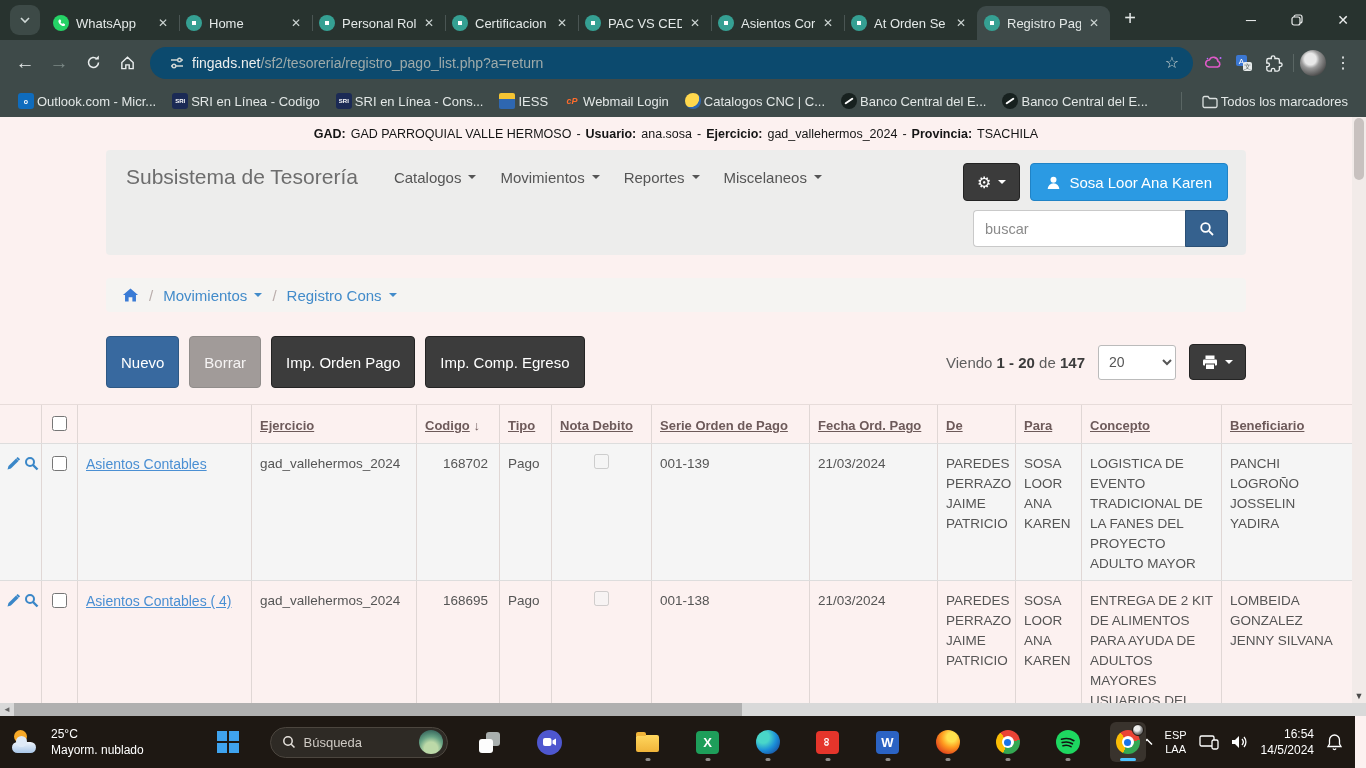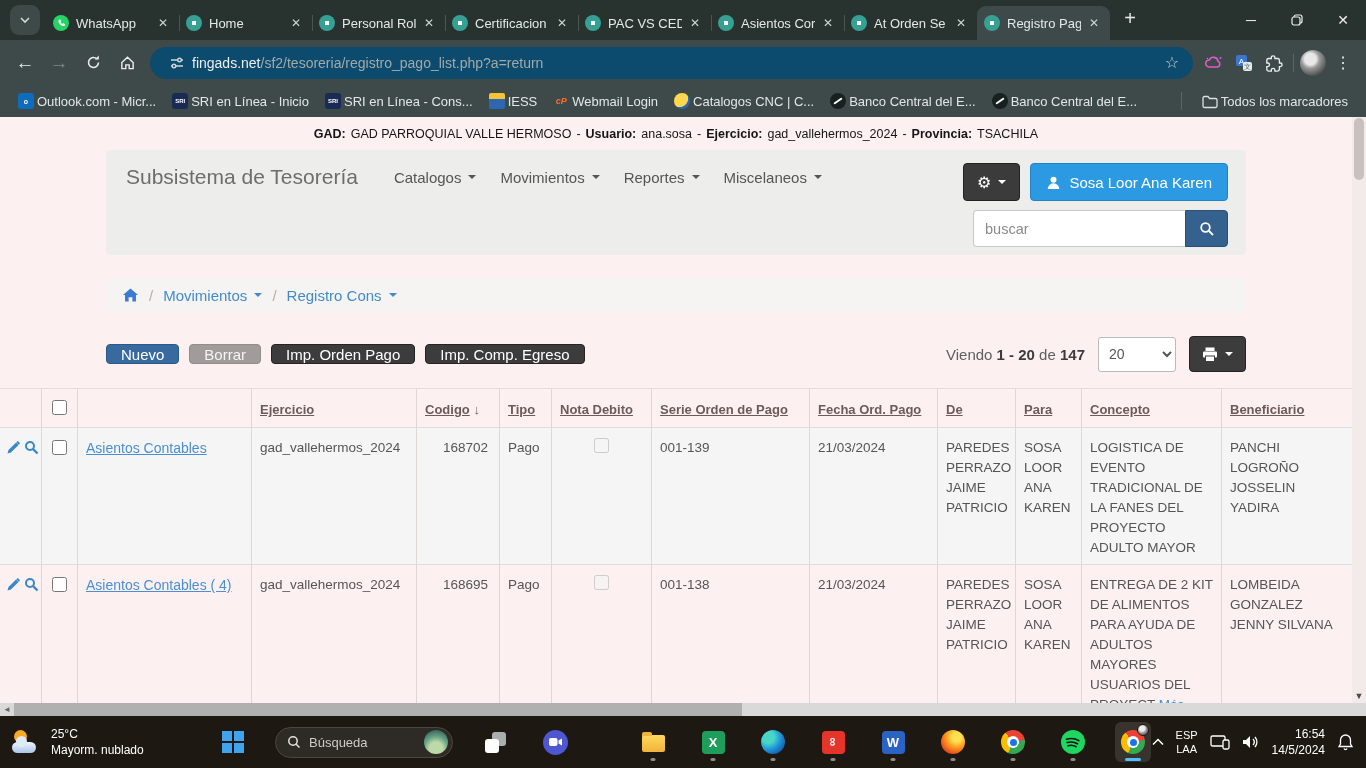--- a/index.html
+++ b/index.html
@@ -63,21 +63,21 @@
   .searchinput{width:212px;height:37px;border:1px solid #c9c9c9;border-right:none;border-radius:4px 0 0 4px;padding:0 11px;font-size:14.5px;color:#555;background:#fff;outline:none;font-family:"Liberation Sans",sans-serif}
   .searchinput::placeholder{color:#8a8a8a}
   .searchbtn{width:43px;height:37px;background:#35618e;border:1px solid #2b5076;border-radius:0 4px 4px 0;display:flex;align-items:center;justify-content:center}
 
   .breadcrumb{margin-top:23px;background:#f5f4f2;border-radius:4px;height:34px;display:flex;align-items:center;padding:0 16px;gap:10px;font-size:15px}
   .bc-link{color:#428bca;display:flex;align-items:center;gap:7px}
   .bc-caret{width:0;height:0;border-left:4px solid transparent;border-right:4px solid transparent;border-top:4px solid #428bca}
   .bc-sep{color:#b9adab}
 
   .actions{margin-top:24px;display:flex;align-items:center}
-  .btn{border-radius:4px;padding:0 14px;height:20px;font-size:15px;color:#fff;margin-right:10px;display:flex;align-items:center;border:1px solid transparent;font-family:"Liberation Sans",sans-serif}
+  .btn{border-radius:4px;padding:0 14px;height:52px;font-size:15px;color:#fff;margin-right:10px;display:flex;align-items:center;border:1px solid transparent;font-family:"Liberation Sans",sans-serif}
   .btn-nuevo{background:#38699f;border-color:#2e5884}
   .btn-borrar{background:#a19b99;border-color:#918d8b;color:#f6f4f4}
   .btn-dark{background:#3c3c3c;border-color:#242424}
   .paging{margin-left:auto;display:flex;align-items:center;gap:13px;font-size:15px;color:#5e5e5e}
   .paging b{color:#3c3c3c}
   .psel{width:78px;height:35px;font-size:14px;color:#555;border:1px solid #bbb;border-radius:3px;background:#fff;padding:0 6px;font-family:"Liberation Sans",sans-serif}
   .printbtn{background:#3c3c3c;border:1px solid #242424;border-radius:4px;height:36px;display:flex;align-items:center;padding:0 12px;gap:7px}
 
   
   .tbl{margin-top:16px;width:1352px;border-top:1px solid #e7dcda}
@@ -99,21 +99,21 @@
 
   
   .vscroll{position:absolute;top:117px;right:0;width:14px;height:586px;background:#f2ebe9}
   .vthumb{position:absolute;top:1px;left:2px;width:10px;height:62px;background:#c8c1bf;border-radius:5px}
   .varrow{position:absolute;bottom:2px;left:0;width:14px;text-align:center;font-size:9px;color:#4a4a4a}
   .hscroll{position:absolute;top:703px;left:0;width:1366px;height:13px;background:#d9d9d9;display:flex;align-items:center}
   .harrow{width:14px;text-align:center;font-size:8px;color:#666}
   .hthumb{width:728px;height:13px;background:#b0b0b0}
 
   
-  .taskbar{position:absolute;top:716px;left:0;right:0;height:52px;background:#1e1813;display:flex;align-items:center;color:#fff}
+  .taskbar{position:absolute;top:716px;left:0;right:11px;height:52px;background:#1e1813;display:flex;align-items:center;color:#fff}
   .weather{display:flex;align-items:center;gap:9px;margin-left:12px;font-size:12px;line-height:1.35}
   .wicon{position:relative;width:30px;height:26px}
   .wsun{position:absolute;left:2px;top:1px;width:13px;height:13px;border-radius:50%;background:#f7a928}
   .wcloud{position:absolute;left:0;bottom:2px;width:24px;height:11px;border-radius:7px;background:linear-gradient(#eef4fb,#a9c6e8)}
   .wcloud::before{content:"";position:absolute;left:4px;top:-6px;width:11px;height:11px;border-radius:50%;background:#dfeaf7}
   .centericons{position:absolute;left:50%;transform:translateX(-50%);display:flex;align-items:center;gap:24px}
   .tkbtn{width:36px;height:40px;display:flex;align-items:center;justify-content:center;position:relative;border-radius:6px}
   .dot::after{content:"";position:absolute;bottom:1px;left:50%;transform:translateX(-50%);width:5px;height:3px;border-radius:2px;background:#8f8b88}
   .start{display:grid;grid-template-columns:10px 10px;grid-template-rows:10px 10px;gap:2px}
   .start i{background:#3fa3ee}
@@ -264,21 +264,21 @@
   <span class="tool-ico" style="color:#e9eded;font-size:16px">⋮</span>
 </div>
 
 <div class="bmbar">
   <div class="bm">
       <span class="fv outlook">o</span>
       <span>Outlook.com - Micr...</span>
     </div>
   <div class="bm">
       <span class="fv sri">SRI</span>
-      <span>SRI en Línea - Inicio</span>
+      <span>SRI en Línea - Codigo</span>
     </div>
   <div class="bm">
       <span class="fv sri">SRI</span>
       <span>SRI en Línea - Cons...</span>
     </div>
   <div class="bm">
       <span class="fv iess"></span>
       <span>IESS</span>
     </div>
   <div class="bm">

